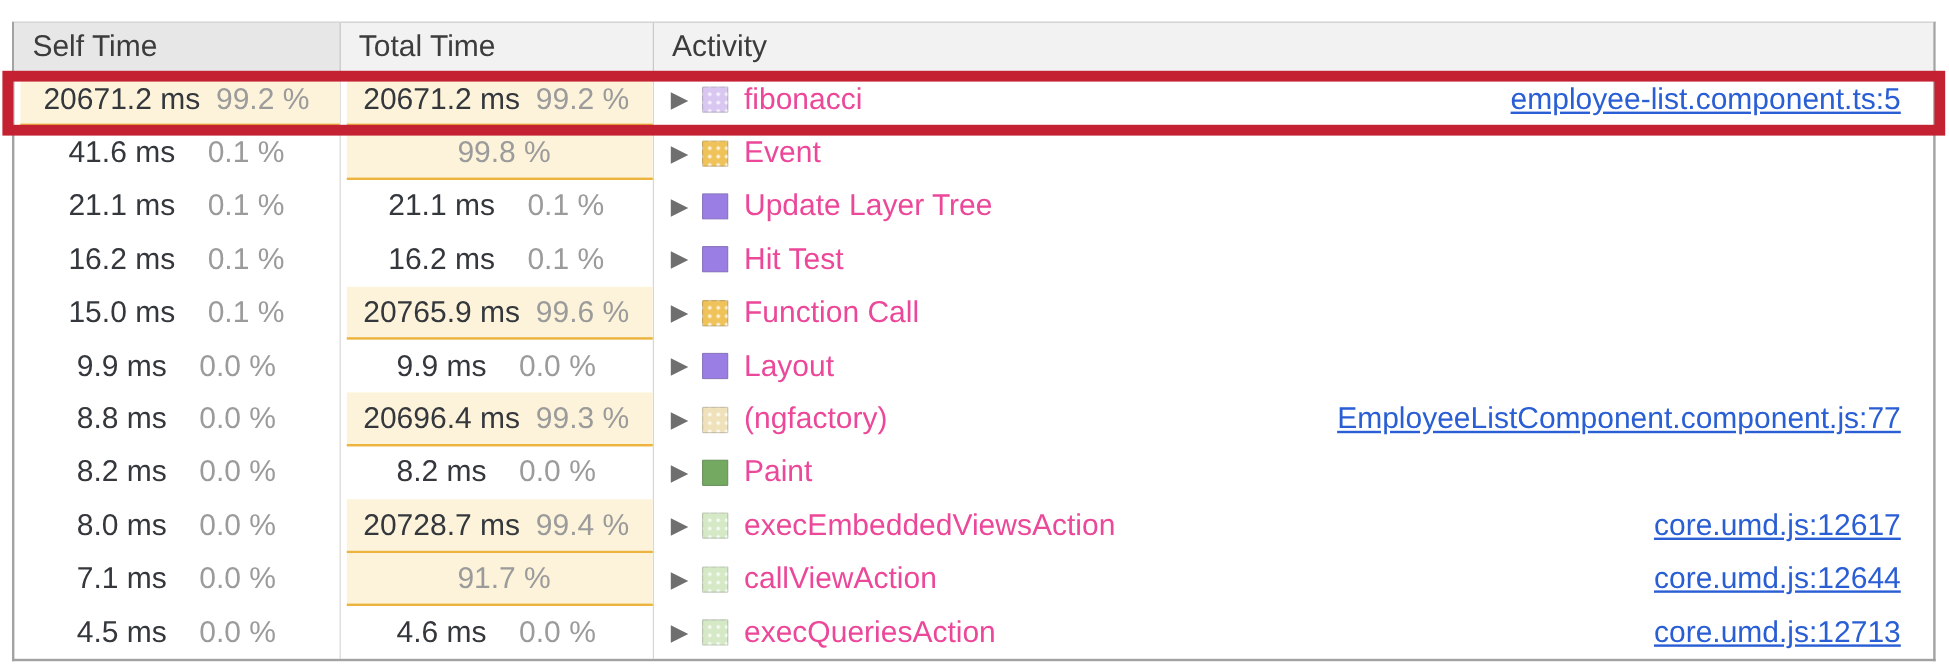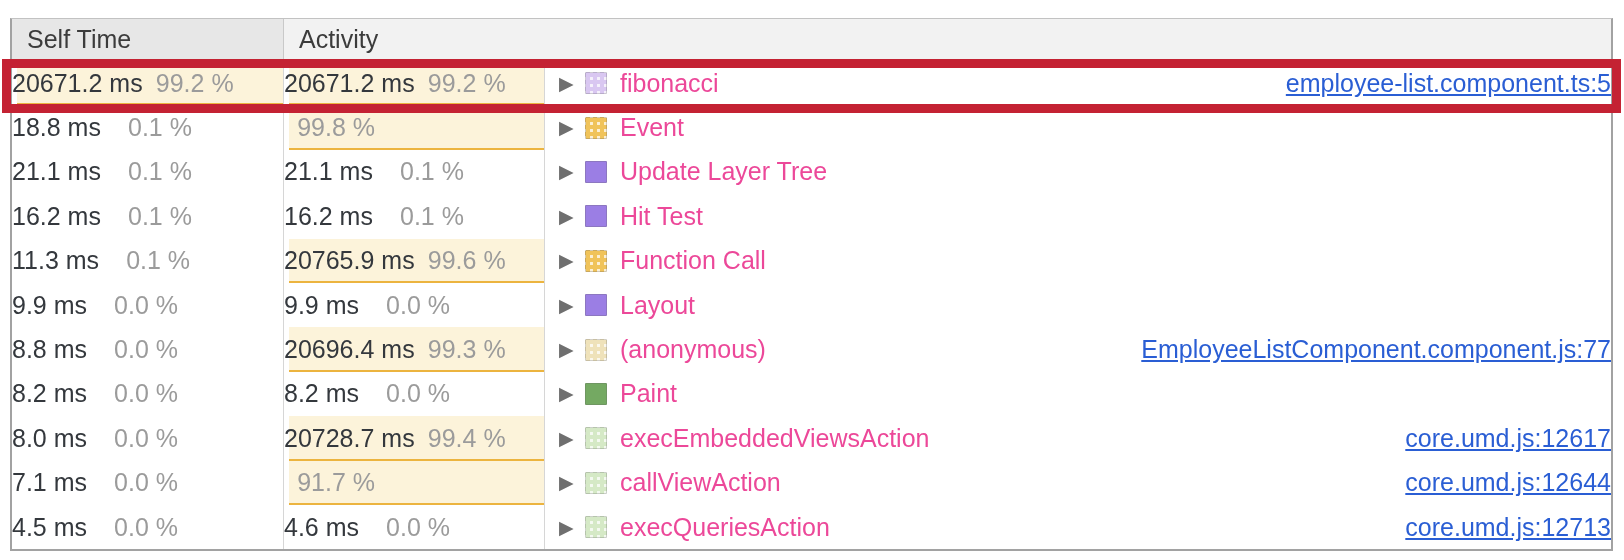--- a/index.html
+++ b/index.html
@@ -18,54 +18,55 @@
   .hcell{
     display:flex;align-items:center;box-sizing:border-box;
     font-size:25px;color:#3c3c3c;padding-left:15px;
     border-right:1px solid #c9c9c9;
   }
   .hcell.self{width:272px;background:#e7e7e7;}
   .hcell.total{width:261px;}
   .hcell.activity{flex:1;border-right:none;}
   .row{display:flex;height:44.4px;}
   .cell-time{
-    position:relative;display:flex;align-items:center;justify-content:flex-start;
+    position:relative;display:flex;align-items:center;justify-content:center;
     box-sizing:border-box;border-right:1px solid #d6d6d6;
   }
   .cell-time.self{width:272px;}
   .cell-time.total{width:261px;}
   .fill{display:none;position:absolute;left:5px;right:0;top:0;bottom:0;
     background:#fcf3da;border-bottom:2px solid #ecb43f;box-sizing:border-box;}
   .cell-time.hl .fill{display:block;}
   .t-val{position:relative;z-index:1;font-size:25px;color:#34383d;text-align:right;}
   .t-pct{position:relative;z-index:1;font-size:25px;color:#9b9b9b;width:92px;
     text-align:right;padding-right:1px;box-sizing:border-box;}
   .cell-activity{flex:1;display:flex;align-items:center;padding-left:14px;min-width:0;}
   .tri{font-size:19px;color:#6f6f6f;width:26px;flex:none;}
   .sq{width:22px;height:22px;flex:none;margin-right:13px;box-sizing:border-box;
     border:1px solid rgba(100,100,100,0.28);border-radius:1px;}
   .sq.dotted{
     background-image:radial-gradient(circle, rgba(255,255,255,0.75) 1.4px, transparent 1.8px);
     background-size:7px 7px;background-position:2px 2px;}
   .a-label{font-size:25px;color:#ec4899;white-space:nowrap;}
   .a-link{margin-left:auto;font-size:25px;color:#2a5ed4;text-decoration:underline;
-    padding-right:0;white-space:nowrap;cursor:pointer;}
+    padding-right:27px;white-space:nowrap;cursor:pointer;}
   .a-link:empty{display:none;}
   .red-box{
     position:absolute;left:2px;top:59px;width:1619px;height:54px;box-sizing:border-box;
     border:9px solid #c42233;z-index:6;pointer-events:none;
   }
 </style>
 </head>
 <body>
 
 <div class="canvas">
   <div class="table">
     <div class="header-row">
       <div class="hcell self">Self Time</div>
+      <div class="hcell total">Total Time</div>
       <div class="hcell activity">Activity</div>
     </div>
     <div id="rows">
   <div class="row">
     <div class="cell-time self hl">
       <div class="fill"></div>
       <span class="t-val">20671.2 ms</span>
       <span class="t-pct">99.2 %</span>
     </div>
     <div class="cell-time total hl">
@@ -77,21 +78,21 @@
       <span class="tri">▶</span>
       <span class="sq dotted" style="background-color: rgb(217, 199, 241);"></span>
       <span class="a-label">fibonacci</span>
       <span class="a-link">employee-list.component.ts:5</span>
     </div>
   </div>
 
   <div class="row">
     <div class="cell-time self">
 
-      <span class="t-val">18.8 ms</span>
+      <span class="t-val">41.6 ms</span>
       <span class="t-pct">0.1 %</span>
     </div>
     <div class="cell-time total hl">
       <div class="fill"></div>
       <span class="t-pct">99.8 %</span>
     </div>
     <div class="cell-activity">
       <span class="tri">▶</span>
       <span class="sq dotted" style="background-color: rgb(240, 195, 90);"></span>
       <span class="a-label">Event</span>
@@ -133,21 +134,21 @@
       <span class="tri">▶</span>
       <span class="sq" style="background-color: rgb(155, 126, 228);"></span>
       <span class="a-label">Hit Test</span>
 
     </div>
   </div>
 
   <div class="row">
     <div class="cell-time self">
 
-      <span class="t-val">11.3 ms</span>
+      <span class="t-val">15.0 ms</span>
       <span class="t-pct">0.1 %</span>
     </div>
     <div class="cell-time total hl">
       <div class="fill"></div>
       <span class="t-val">20765.9 ms</span>
       <span class="t-pct">99.6 %</span>
     </div>
     <div class="cell-activity">
       <span class="tri">▶</span>
       <span class="sq dotted" style="background-color: rgb(240, 195, 90);"></span>
@@ -182,21 +183,21 @@
       <span class="t-pct">0.0 %</span>
     </div>
     <div class="cell-time total hl">
       <div class="fill"></div>
       <span class="t-val">20696.4 ms</span>
       <span class="t-pct">99.3 %</span>
     </div>
     <div class="cell-activity">
       <span class="tri">▶</span>
       <span class="sq dotted" style="background-color: rgb(239, 226, 186);"></span>
-      <span class="a-label">(anonymous)</span>
+      <span class="a-label">(ngfactory)</span>
       <span class="a-link">EmployeeListComponent.component.js:77</span>
     </div>
   </div>
 
   <div class="row">
     <div class="cell-time self">
 
       <span class="t-val">8.2 ms</span>
       <span class="t-pct">0.0 %</span>
     </div>

